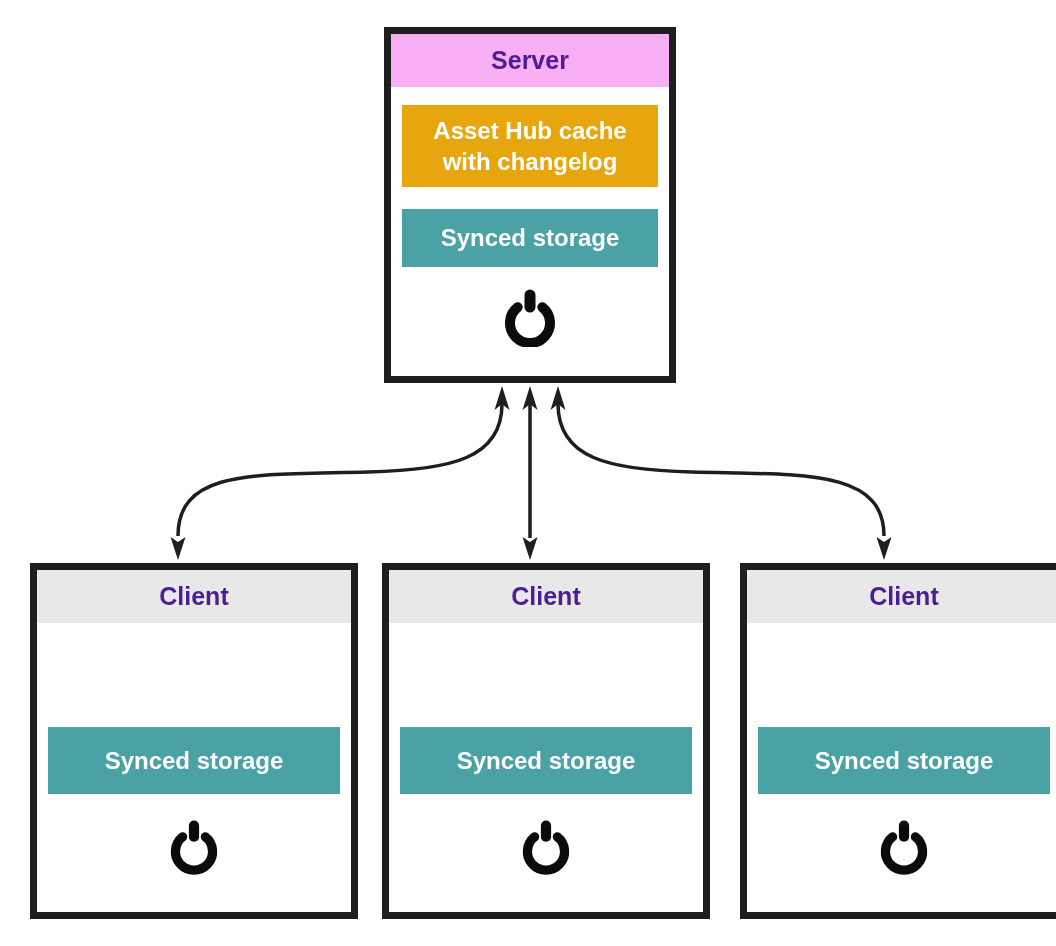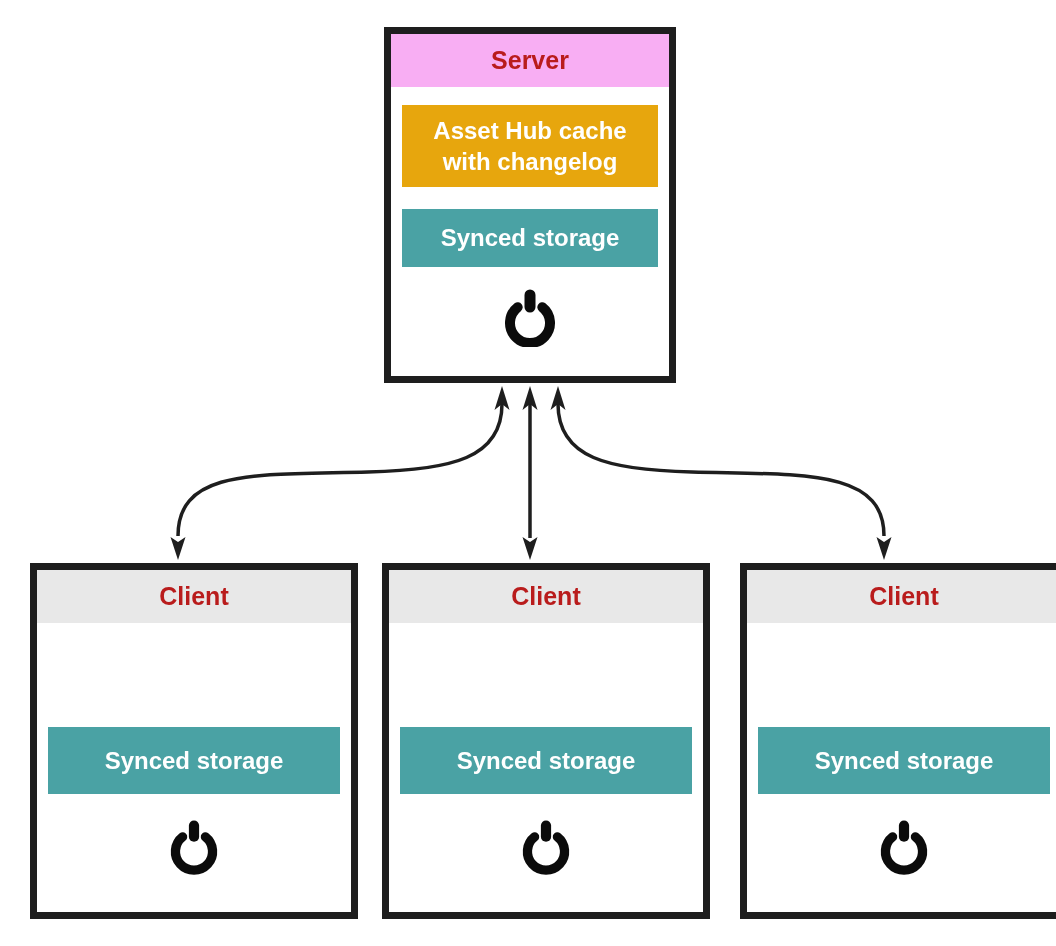--- a/index.html
+++ b/index.html
@@ -18,21 +18,21 @@
     flex-direction: column;
   }
 
   .node-header {
     height: 53px;
     display: flex;
     align-items: center;
     justify-content: center;
     font-size: 25px;
     font-weight: 700;
-    color: #b91c1c;
+    color: #4c1d95;
     flex: 0 0 auto;
   }
 
   .server-box { left: 384px; top: 27px; width: 292px; height: 356px; }
 
   .server-body {
     flex: 1 1 auto;
     display: flex;
     flex-direction: column;
     align-items: stretch;

